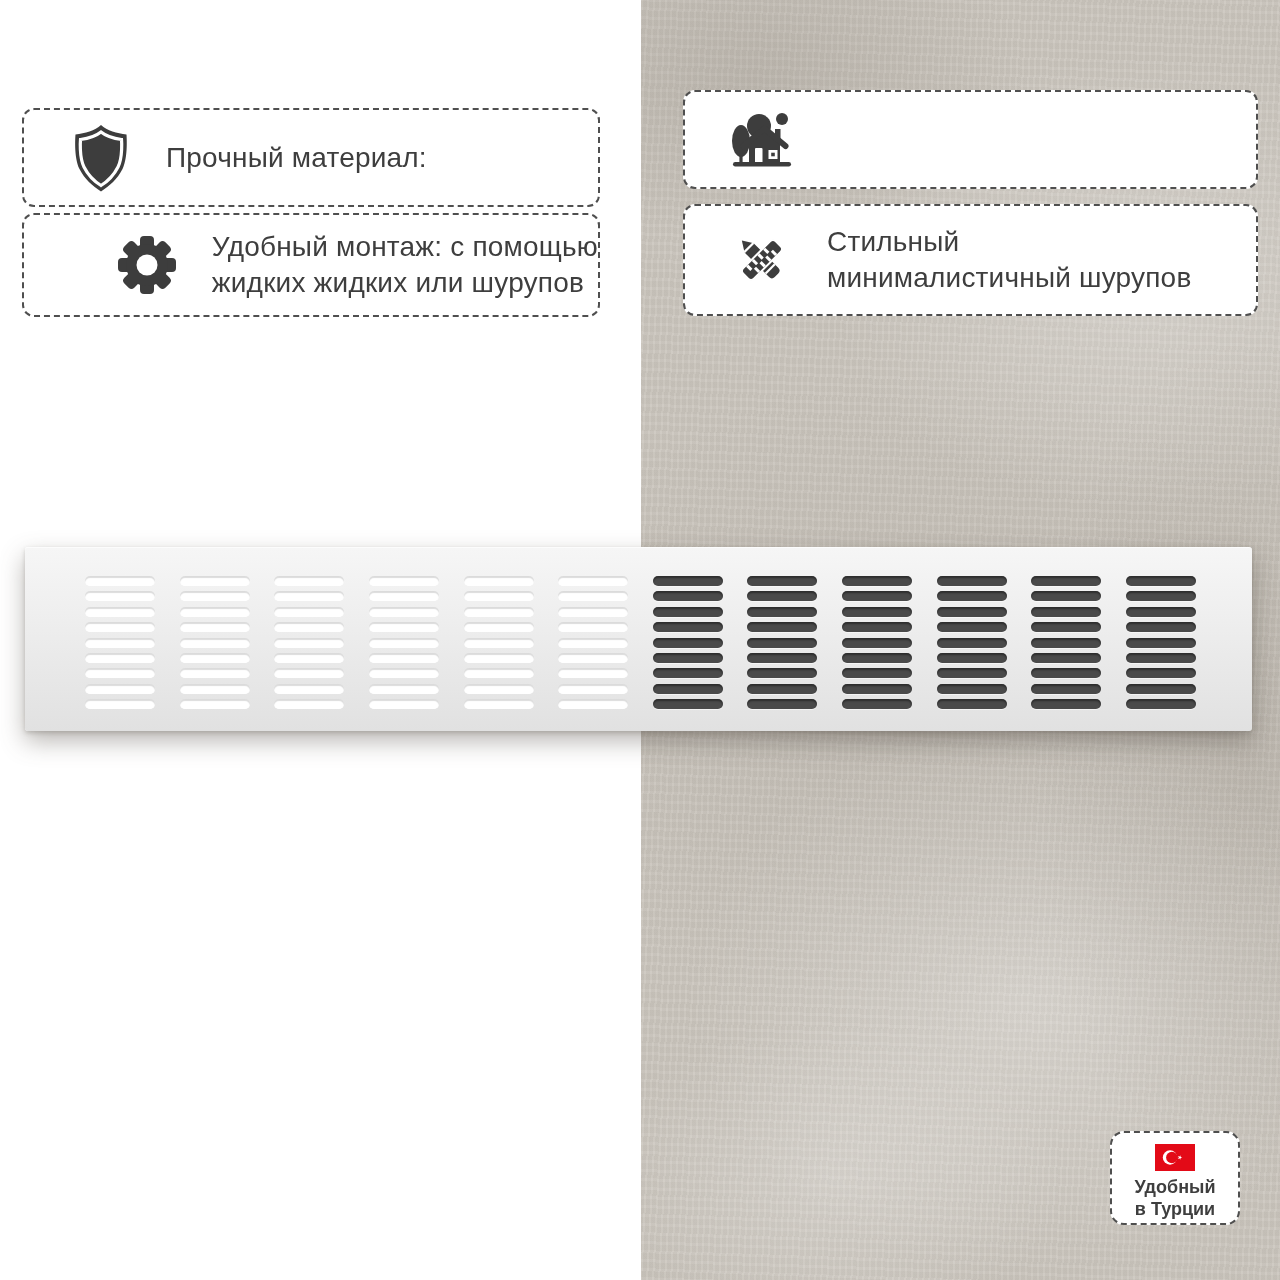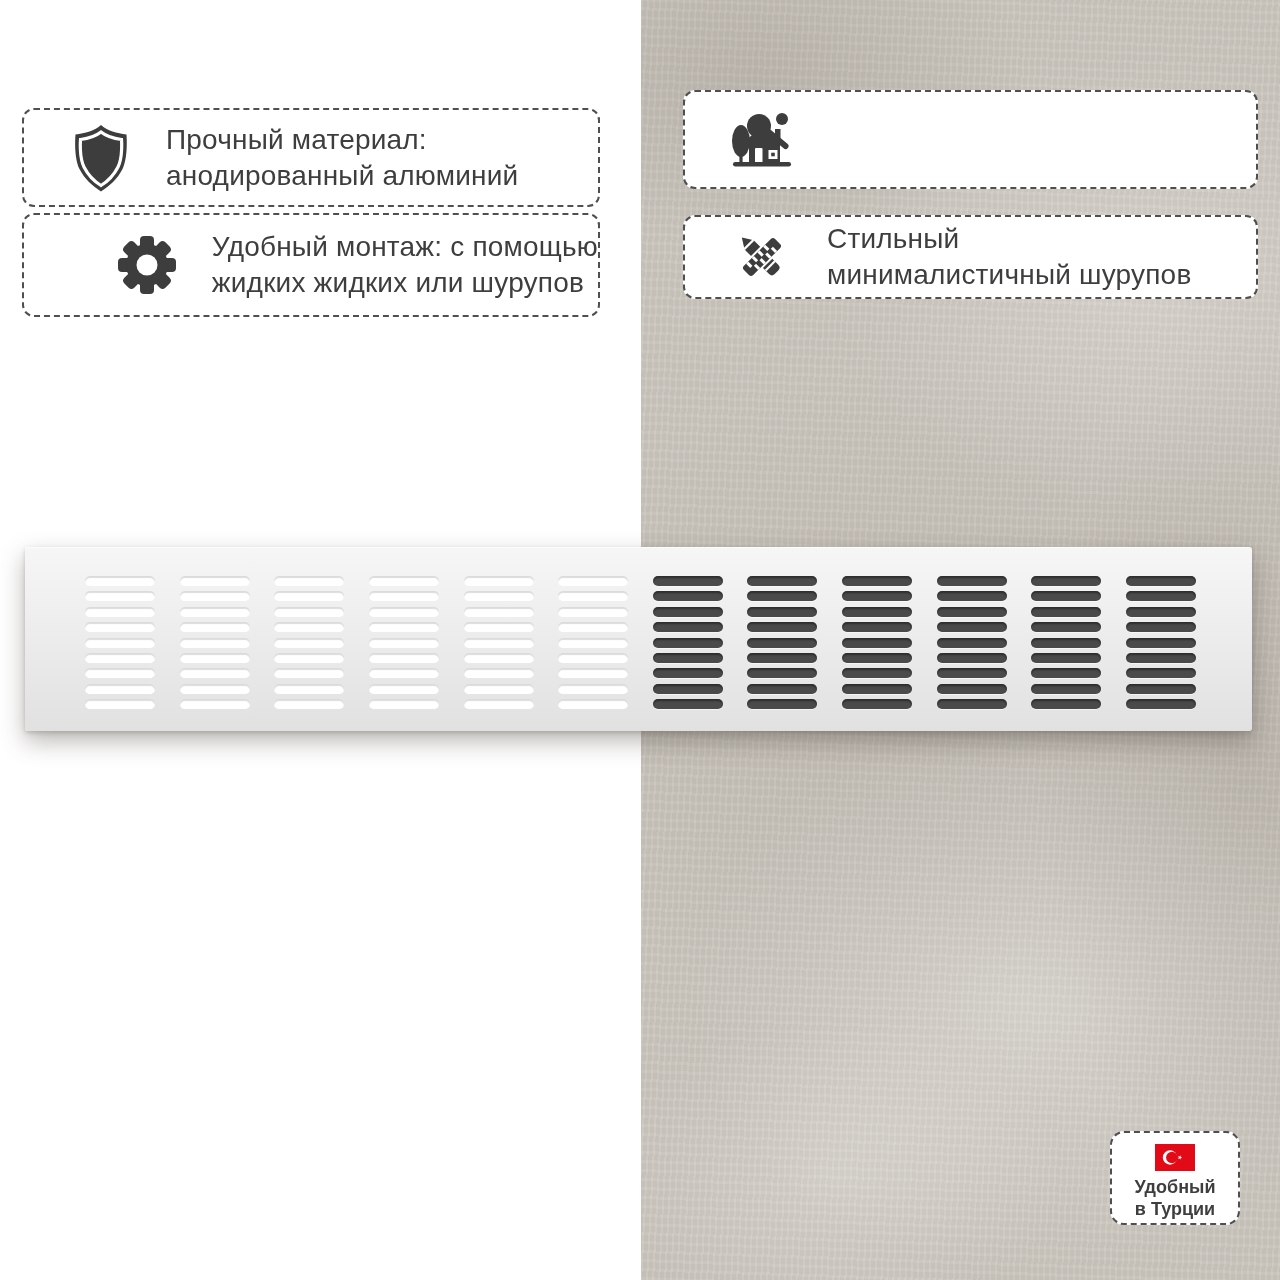--- a/index.html
+++ b/index.html
@@ -23,21 +23,21 @@
   }
   
   .feature-box{
     position:absolute;display:flex;align-items:center;
     background:#ffffff;border:2px dashed #4f4f4f;border-radius:12px;
     box-sizing:border-box;
   }
   .fb1{left:22px;top:108px;width:578px;height:99px;}
   .fb2{left:683px;top:90px;width:575px;height:99px;}
   .fb3{left:22px;top:213px;width:578px;height:104px;justify-content:flex-end;}
-  .fb4{left:683px;top:215px;width:575px;height:84px;align-items:center;}
+  .fb4{left:683px;top:204px;width:575px;height:112px;align-items:center;}
   .feature-icon{flex:0 0 auto;width:74px;height:74px;margin-left:40px;display:flex;align-items:center;justify-content:center;}
   .feature-icon svg{width:72px;height:72px;}
   .feature-text{
     margin-left:28px;color:#3e3e3e;font-size:28px;line-height:36px;
     letter-spacing:0.2px;display:flex;flex-direction:column;
   }
   
   .grille{
     position:absolute;left:25px;top:547px;width:1227px;height:184px;
     background:linear-gradient(180deg,#f6f6f6 0%,#eeeeee 40%,#e1e1e1 100%);
@@ -73,21 +73,20 @@
 
   <div class="feature-box fb1">
     <span class="feature-icon">
       <svg viewBox="0 0 72 72">
         <path class="ic" d="M36 3 C42 8.5 52 11.5 61.5 12.5 C61.5 12.5 63.5 35 57.5 47 C52.5 57 44.5 64 36 69.5 C27.5 64 19.5 57 14.5 47 C8.5 35 10.5 12.5 10.5 12.5 C20 11.5 30 8.5 36 3 Z"></path>
         <path class="ic" d="M36 10 C41 14 49 16.5 56.5 17.5 C56.5 17.5 58 35 53 45 C48.7 53.5 42.5 59.5 36 63.5 C29.5 59.5 23.3 53.5 19 45 C14 35 15.5 17.5 15.5 17.5 C23 16.5 31 14 36 10 Z" stroke="#ffffff" stroke-width="3.2"></path>
       </svg>
     </span>
     <div class="feature-text">
       <span>Прочный материал:</span>
-      <span>анодированный алюминий</span>
     </div>
   </div>
 
   <div class="feature-box fb2">
     <span class="feature-icon">
       <svg viewBox="0 0 72 72">
         <circle class="ic" cx="33" cy="22" r="12"></circle>
         <circle class="ic" cx="56" cy="15" r="6"></circle>
         <ellipse class="ic" cx="15" cy="37" rx="9" ry="16"></ellipse>
         <rect class="ic" x="13.4" y="48" width="3.2" height="12"></rect>

